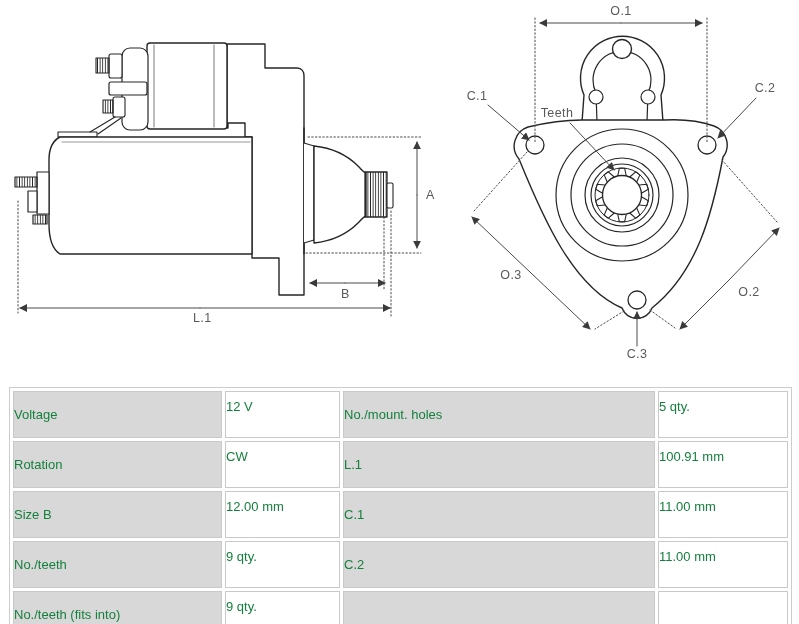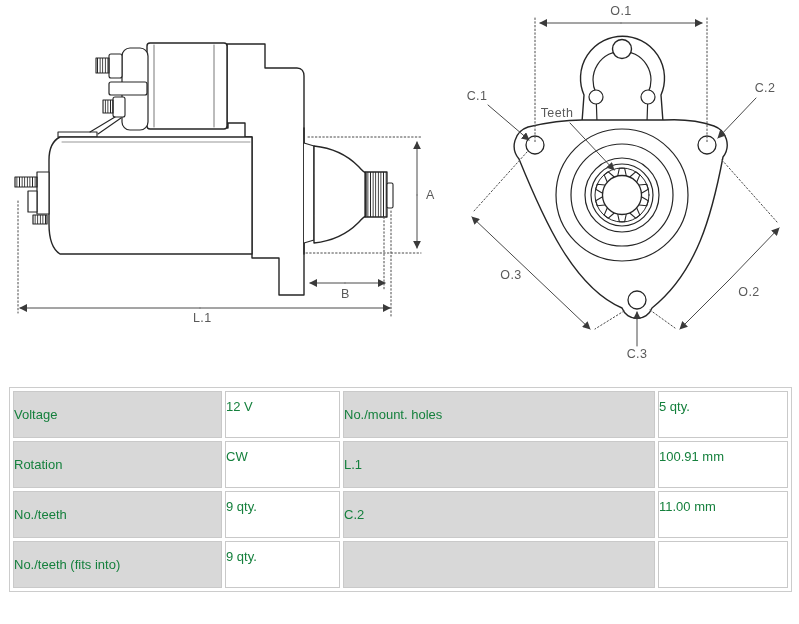--- a/index.html
+++ b/index.html
@@ -191,20 +191,26 @@
         <td class="lbl">No./mount. holes</td>
         <td class="val">5 qty.</td>
       </tr>
       <tr>
         <td class="lbl">Rotation</td>
         <td class="val">CW</td>
         <td class="lbl">L.1</td>
         <td class="val">100.91 mm</td>
       </tr>
       <tr>
+        <td class="lbl">Size B</td>
+        <td class="val">12.00 mm</td>
+        <td class="lbl">C.1</td>
+        <td class="val">11.00 mm</td>
+      </tr>
+      <tr>
         <td class="lbl">No./teeth</td>
         <td class="val">9 qty.</td>
         <td class="lbl">C.2</td>
         <td class="val">11.00 mm</td>
       </tr>
       <tr>
         <td class="lbl">No./teeth (fits into)</td>
         <td class="val">9 qty.</td>
         <td class="lbl"></td>
         <td class="val"></td>

